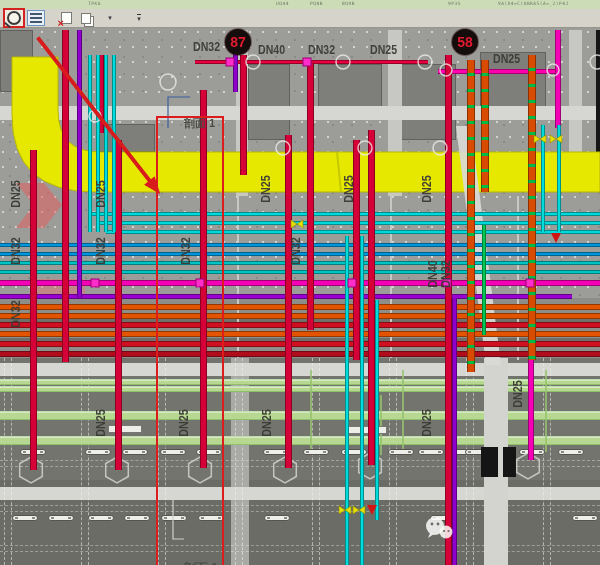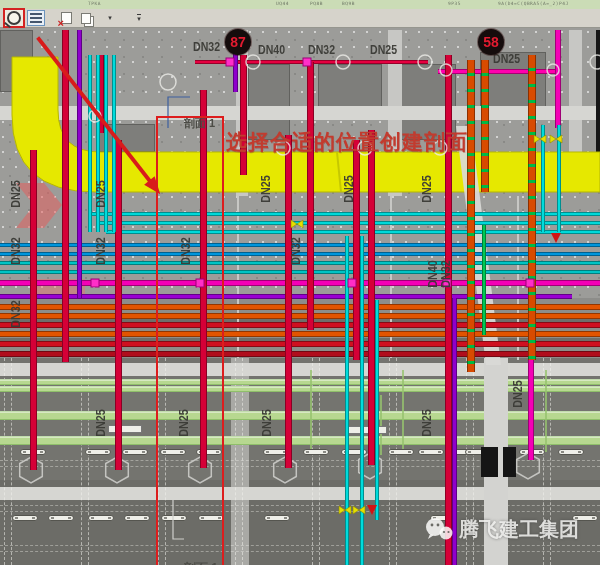--- a/index.html
+++ b/index.html
@@ -250,41 +250,39 @@
         <div class="abs dn dnv" style="left: 79px; top: 388px;">DN25</div>
         <div class="abs dn dnv" style="left: 162px; top: 388px;">DN25</div>
         <div class="abs dn dnv" style="left: 245px; top: 388px;">DN25</div>
         <div class="abs dn dnv" style="left: 405px; top: 388px;">DN25</div>
         <div class="abs dn dnv" style="left: 496px; top: 359px;">DN25</div>
       </div>
 
     <div class="abs redrect"></div>
     <div class="abs seclab" style="left:184px;top:88px">剖面 1</div>
     <div class="abs seclab" style="left:184px;top:532px;font-size:12px">剖面 1</div>
-    <div class="abs tip" style="left:226px;top:100px">选择合适的位置创建剖面</div>
 
     <svg class="abs" style="left:0;top:0" width="600" height="537" viewBox="0 28 600 565">
       <line x1="24" y1="38" x2="142" y2="189" stroke="#d81b1b" stroke-width="4"></line>
       <polygon points="153,203 136,193 147,184" fill="#d81b1b"></polygon>
     </svg>
 
     <div class="abs marker" style="left:225px;top:1px">87</div>
-    <div class="abs marker" style="left:478px;top:1px">58</div>
+    <div class="abs marker" style="left:452px;top:1px">58</div>
 
     <div class="abs wm" style="left:424px;top:488px">
       <svg width="30" height="26" viewBox="0 0 30 26">
         <circle cx="11" cy="10" r="9" fill="rgba(252,252,250,.85)"></circle>
         <polygon points="6,17 4,22 10,18" fill="rgba(252,252,250,.85)"></polygon>
         <circle cx="8" cy="8" r="1.4" fill="#6b6b66"></circle>
         <circle cx="14" cy="8" r="1.4" fill="#6b6b66"></circle>
         <circle cx="22" cy="16" r="6.5" fill="rgba(252,252,250,.85)"></circle>
         <circle cx="20" cy="15" r="1.1" fill="#6b6b66"></circle>
         <circle cx="24.5" cy="15" r="1.1" fill="#6b6b66"></circle>
       </svg>
-      <span>腾飞建工集团</span>
     </div>
   </div>
 
   <div id="ribbon">
       <span style="left: 88px;">TPKA</span>
       <span style="left: 276px;">UQ44</span>
       <span style="left: 310px;">PQ8B</span>
       <span style="left: 342px;">BQ9B</span>
       <span style="left: 448px;">9P35</span>
       <span style="left: 498px;">9A(D4=C(QBRA5(A=_2)P4J</span>

